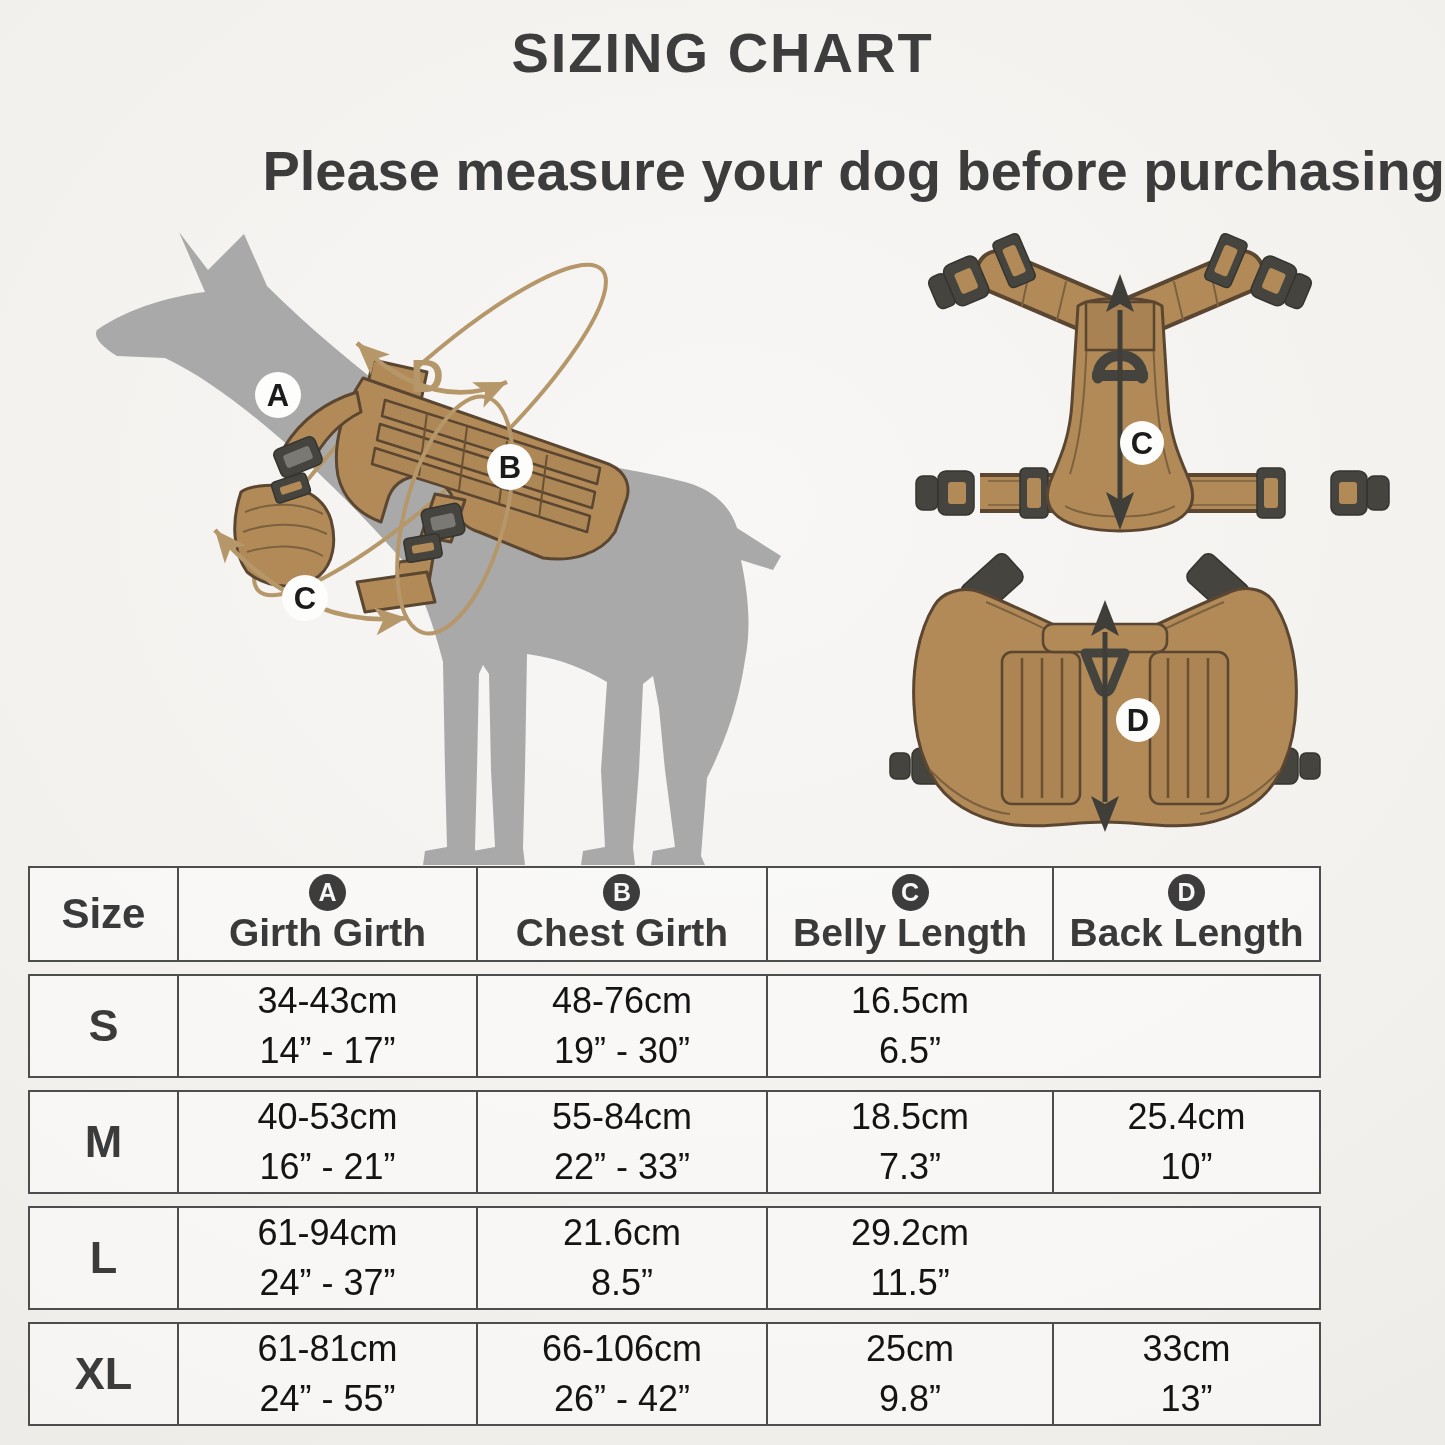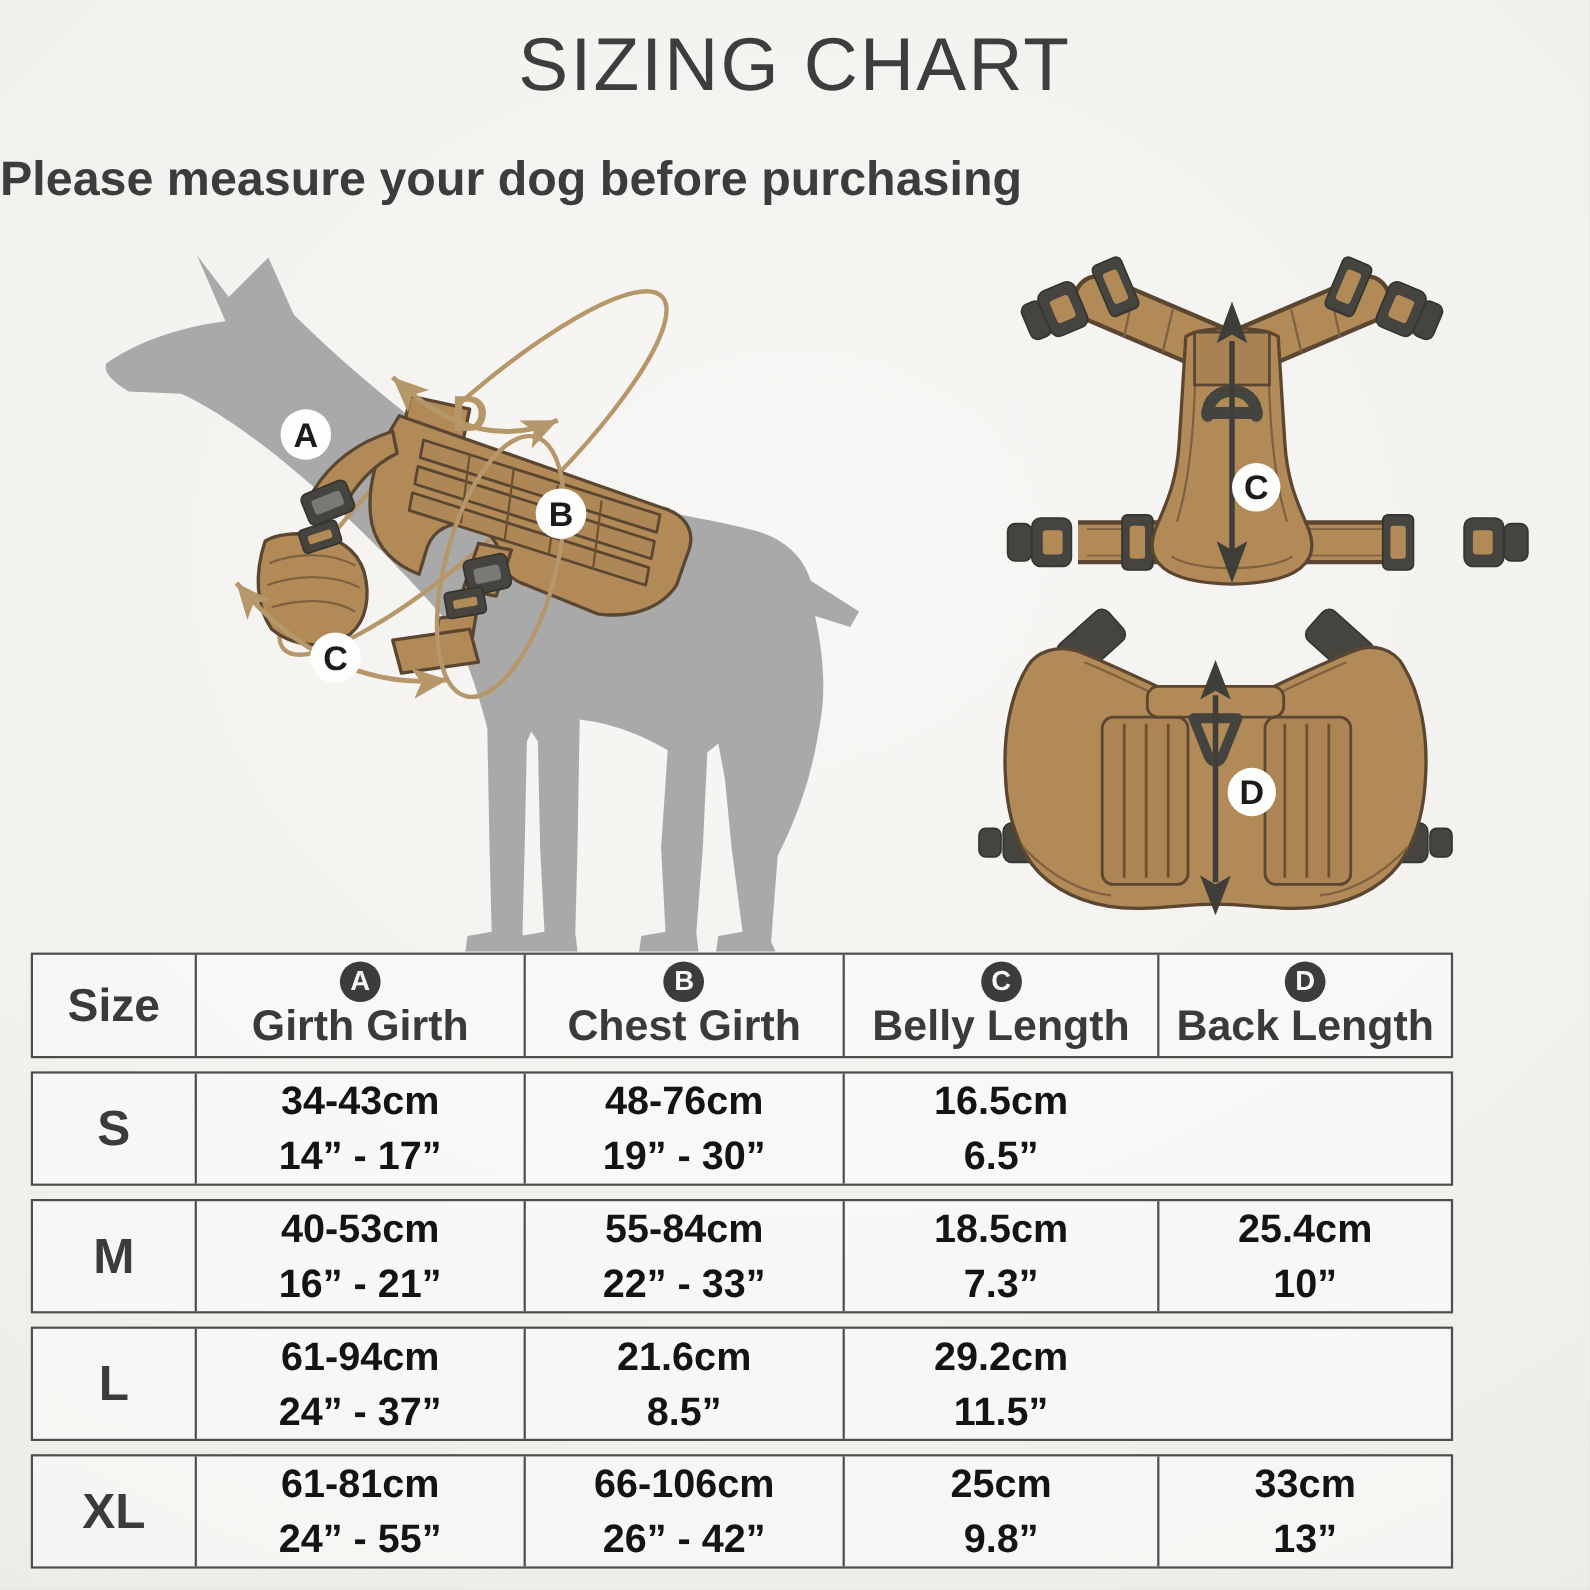--- a/index.html
+++ b/index.html
@@ -1,39 +1,39 @@
 <!DOCTYPE html>
 <html><head>
 <meta charset="utf-8">
 <style>
   html,body{margin:0;padding:0;background:#e9e7e3;font-family:"Liberation Sans",sans-serif;}
   .stage{position:relative;width:1445px;height:1445px;overflow:hidden;
          background:radial-gradient(ellipse 120% 100% at 50% 35%, #f8f7f5 0%, #f2f0ed 55%, #e9e7e3 100%);}
   .title{position:absolute;top:20px;left:0;right:0;text-align:center;
-         font-size:68px;font-weight:400;letter-spacing:2px;color:#3e3d3d;}
-  .subtitle{position:absolute;top:138px;left:0;right:0;text-align:left;
-         font-size:44px;font-weight:700;color:#3d3c3c;}
+         font-size:56px;font-weight:700;letter-spacing:2px;color:#3e3d3d;}
+  .subtitle{position:absolute;top:138px;left:0;right:0;text-align:right;
+         font-size:56px;font-weight:700;color:#3d3c3c;}
   svg{position:absolute;overflow:visible;}
   .svg-dog{left:55px;top:210px;}
   .svg-chest{left:880px;top:210px;}
   .svg-back{left:880px;top:540px;}
   .sizing-table{position:absolute;left:28px;top:866px;width:1293px;}
   .t-row{display:grid;grid-template-columns:11.4% 23.2% 22.5% 22.2% 20.7%;
          border:2px solid #4d4d4d;margin-bottom:12px;background:rgba(255,255,255,0.45);box-sizing:border-box;}
   .t-head{height:96px;}
   .t-data{height:104px;}
   .t-cell{display:flex;flex-direction:column;justify-content:center;align-items:center;
           border-left:2px solid #4d4d4d;text-align:center;}
   .t-cell:first-child{border-left:none;}
   .badge{display:flex;justify-content:center;align-items:center;width:37px;height:37px;border-radius:50%;
          background:#3c3c3c;color:#f7f6f4;font-size:25px;font-weight:700;margin-bottom:1px;}
   .h-label{font-size:39px;font-weight:600;color:#3a3a3a;line-height:1.1;}
   .size-h-label{font-size:42px;font-weight:600;color:#3a3a3a;}
   .size-letter{font-size:45px;font-weight:700;color:#3b3b3b;}
-  .cm,.in{font-size:36px;font-weight:700;color:#141414;line-height:1.38;}
+  .cm,.in{font-size:36px;font-weight:400;color:#141414;line-height:1.38;}
 </style>
 </head>
 <body>
 
 <div class="stage">
 
   <div class="title">SIZING CHART</div>
   <div class="subtitle">Please measure your dog before purchasing</div>
 
   <svg class="svg-dog" width="770" height="665" viewBox="0 0 770 665">

